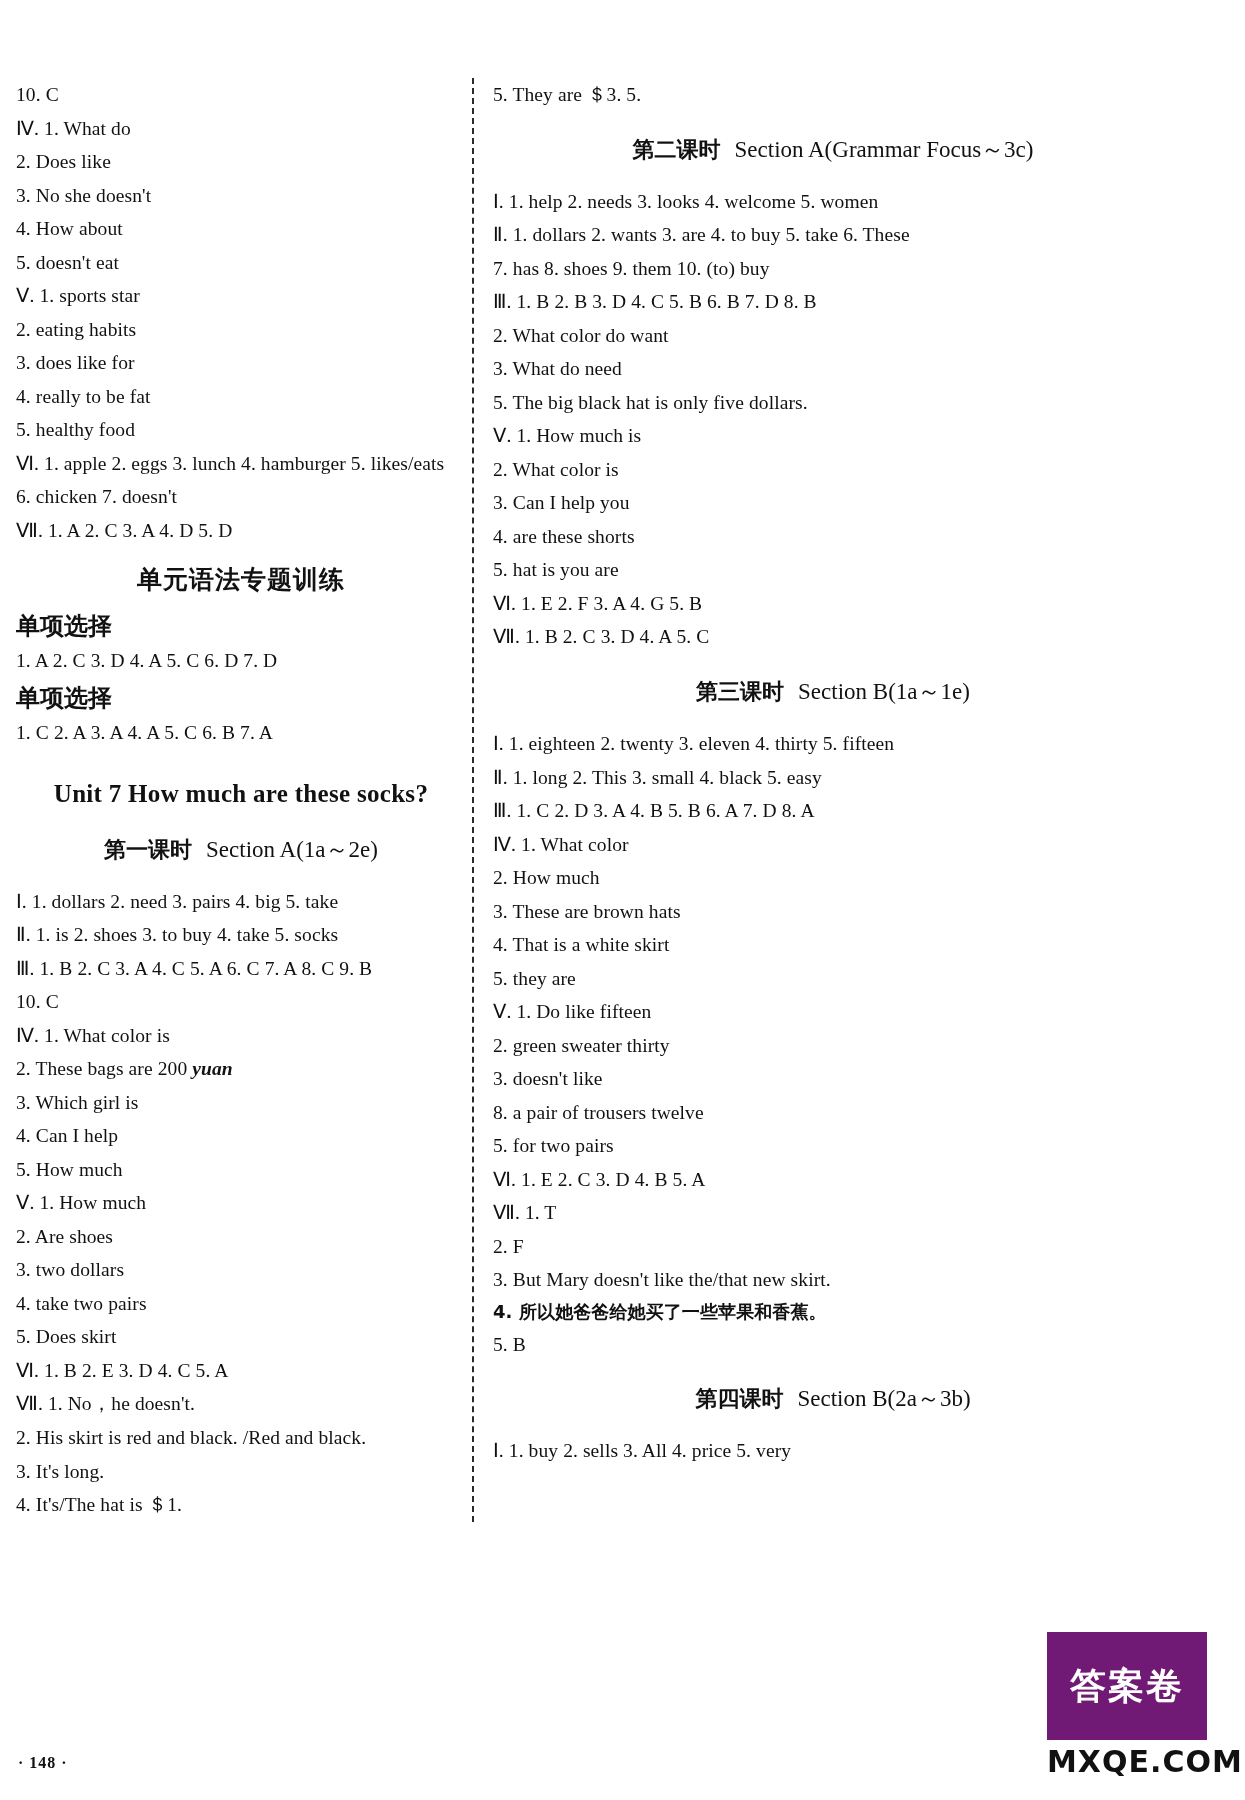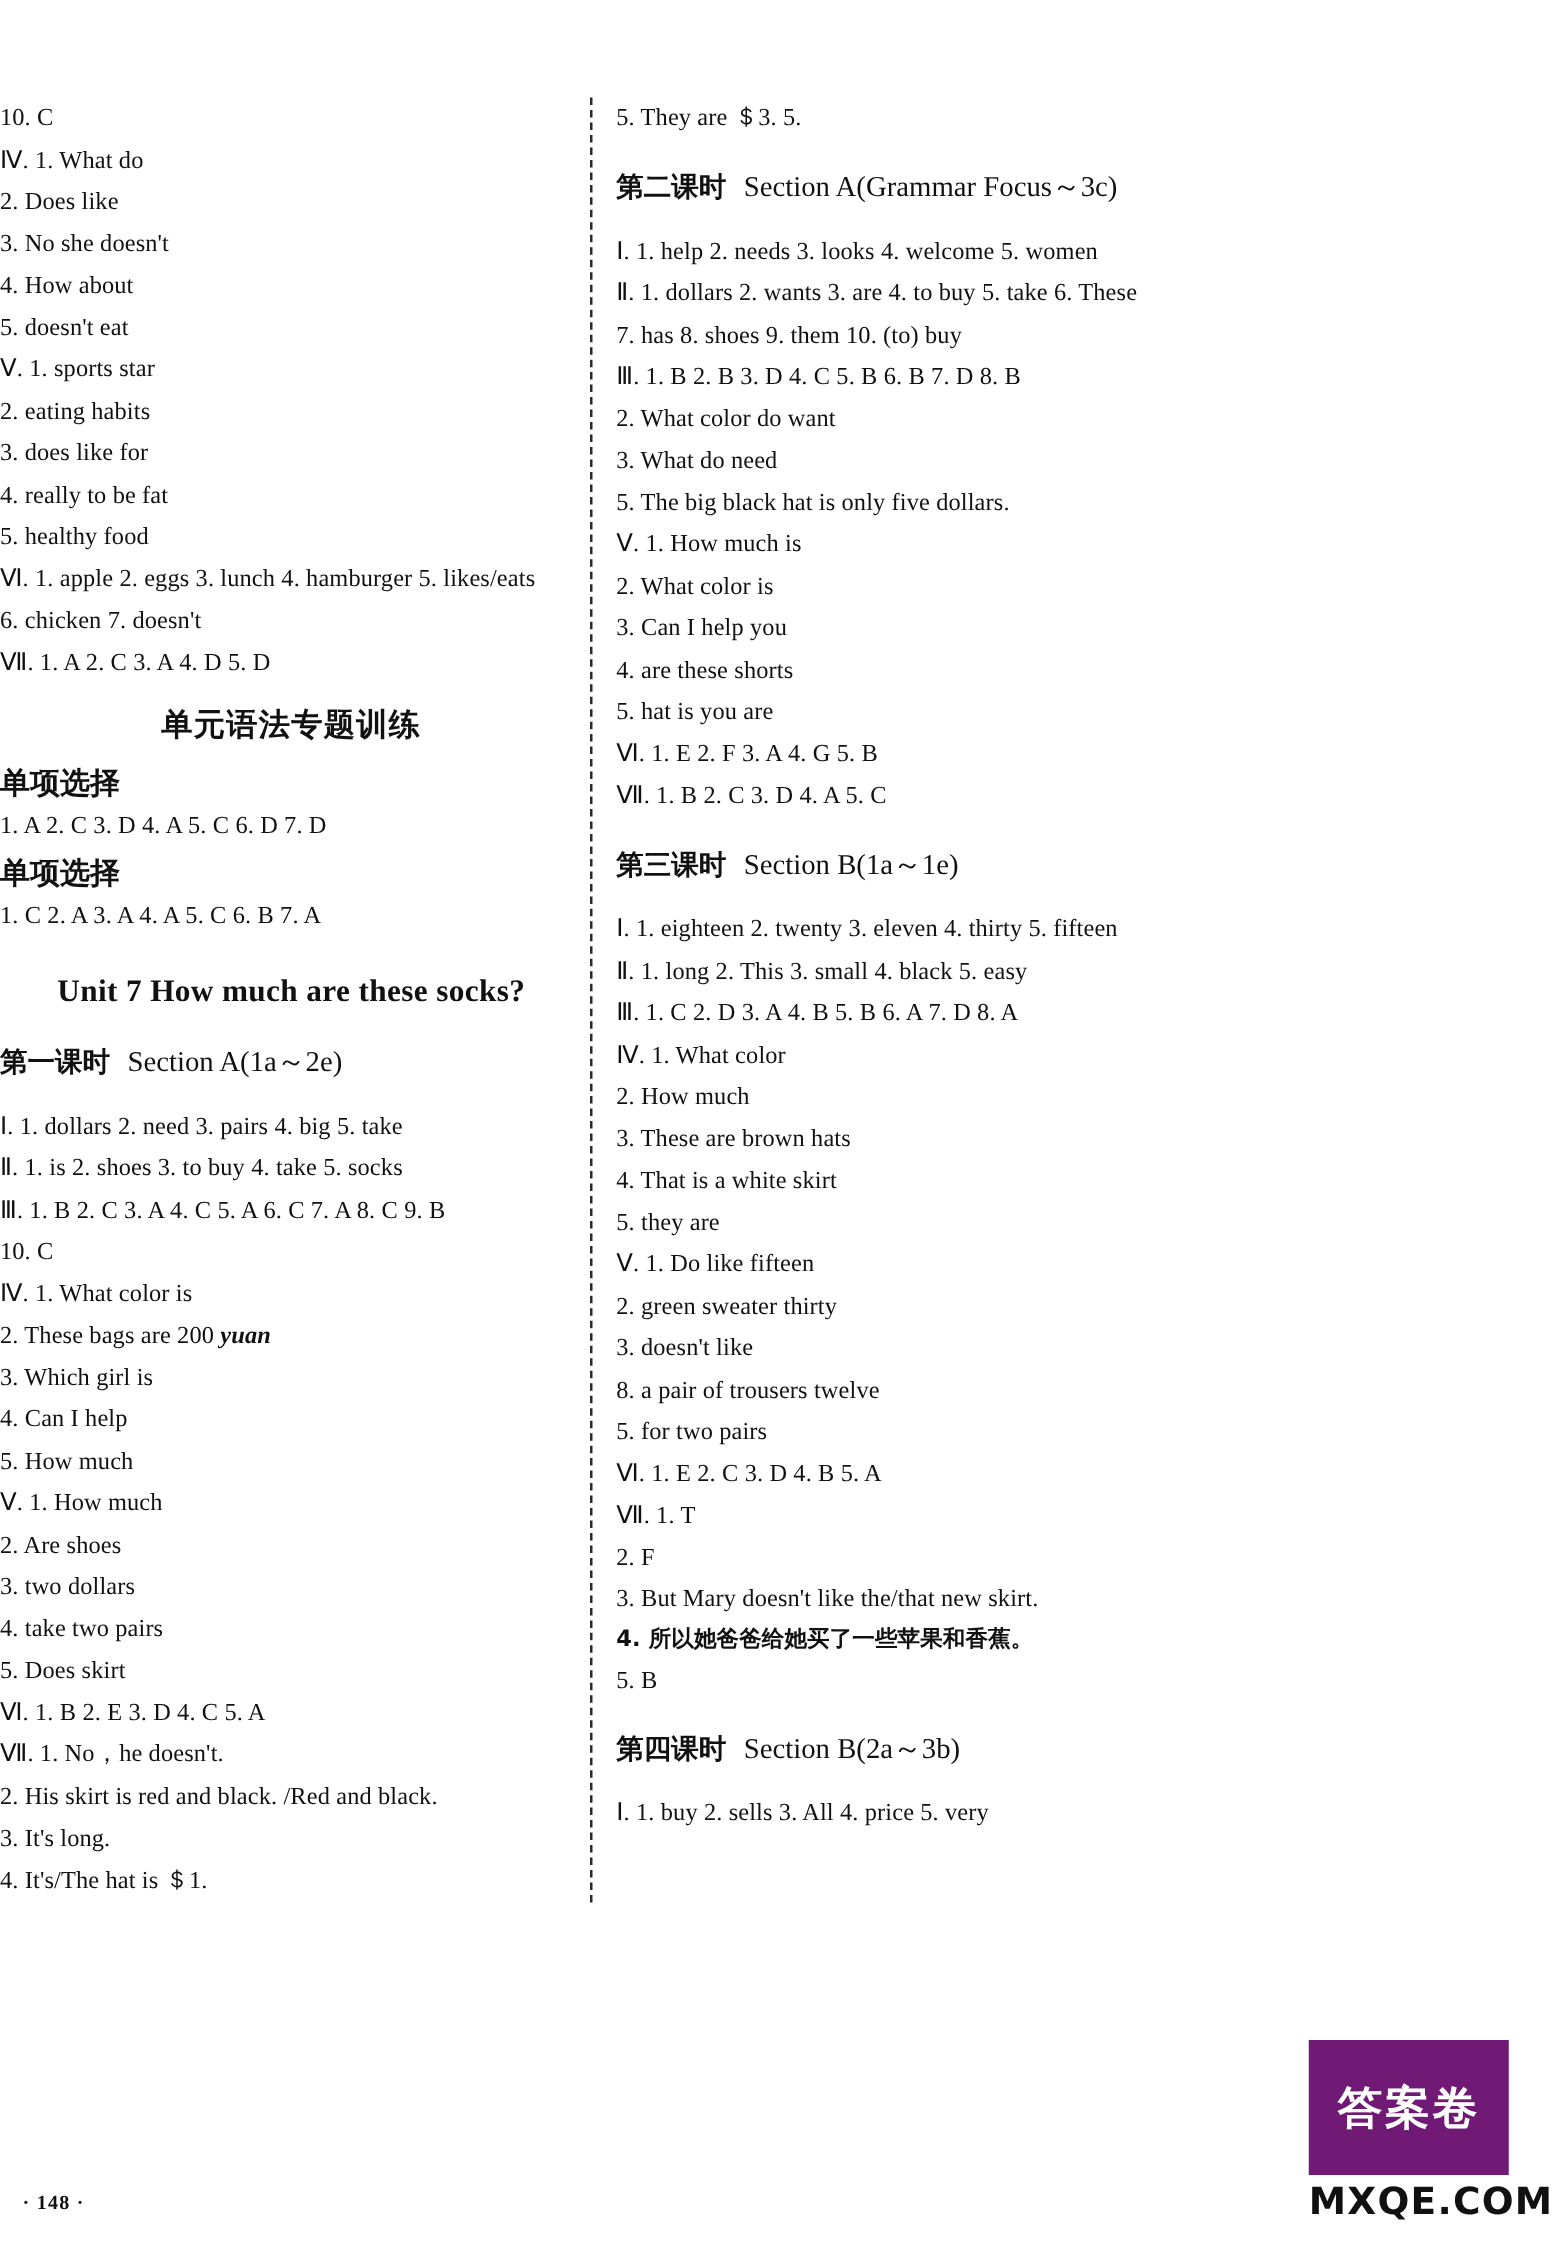--- a/index.html
+++ b/index.html
@@ -21,21 +21,21 @@
     top:78px;left:0;
     width:1245px;
     display:flex;
     align-items:flex-start;
   }
   .col{
     box-sizing:border-box;
   }
   .col-left{
     width:472px;
-    padding-left:0;
+    padding-left:16px;
     padding-right:6px;
   }
   .divider{
     width:1px;
     align-self:stretch;
     min-height:1400px;
     border-left:2px dashed #2a2a2a;
     margin:0 18px 0 0;
   }
   .col-right{
@@ -66,20 +66,21 @@
     margin:4px 0 2px 0;
   }
   .unit-title{
     text-align:center;
     font-weight:bold;
     font-size:25px;
     margin:30px 0 26px 0;
     letter-spacing:0.3px;
   }
   .lesson-title{
+    text-align:center;
     font-size:23px;
     margin:22px 0 20px 0;
   }
   .lesson-title .zh{
     font-family:"DejaVu Sans", sans-serif;
     font-weight:bold;
     font-size:22px;
   }
   .lesson-title .en{
     font-family:"Liberation Serif", serif;

